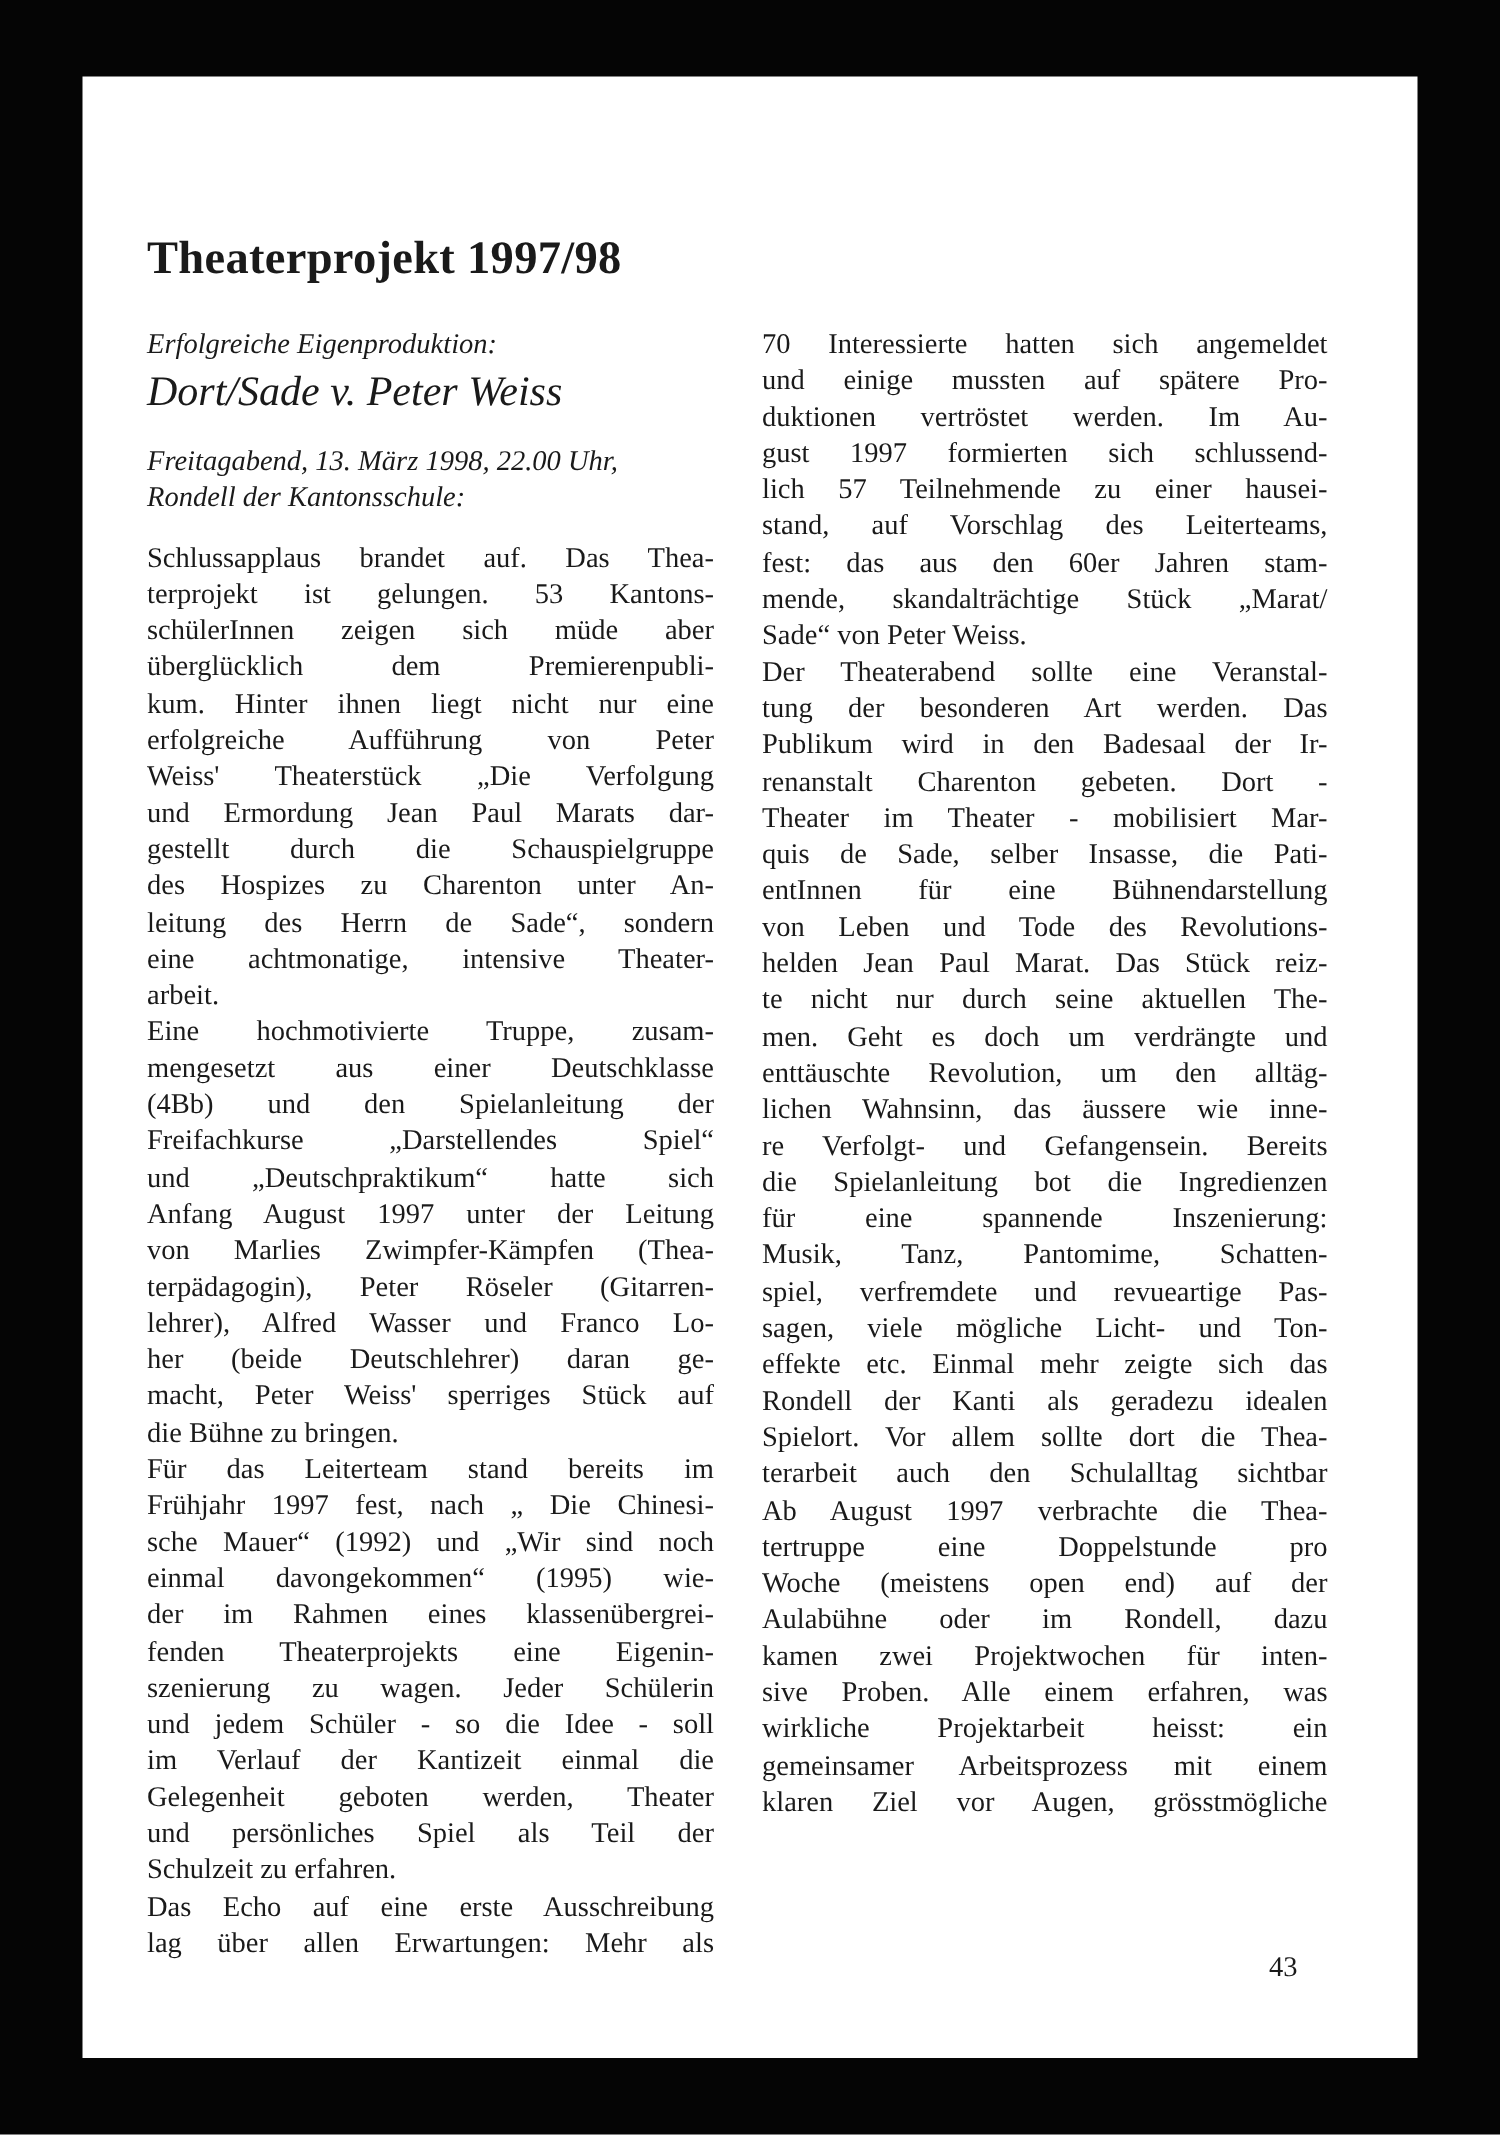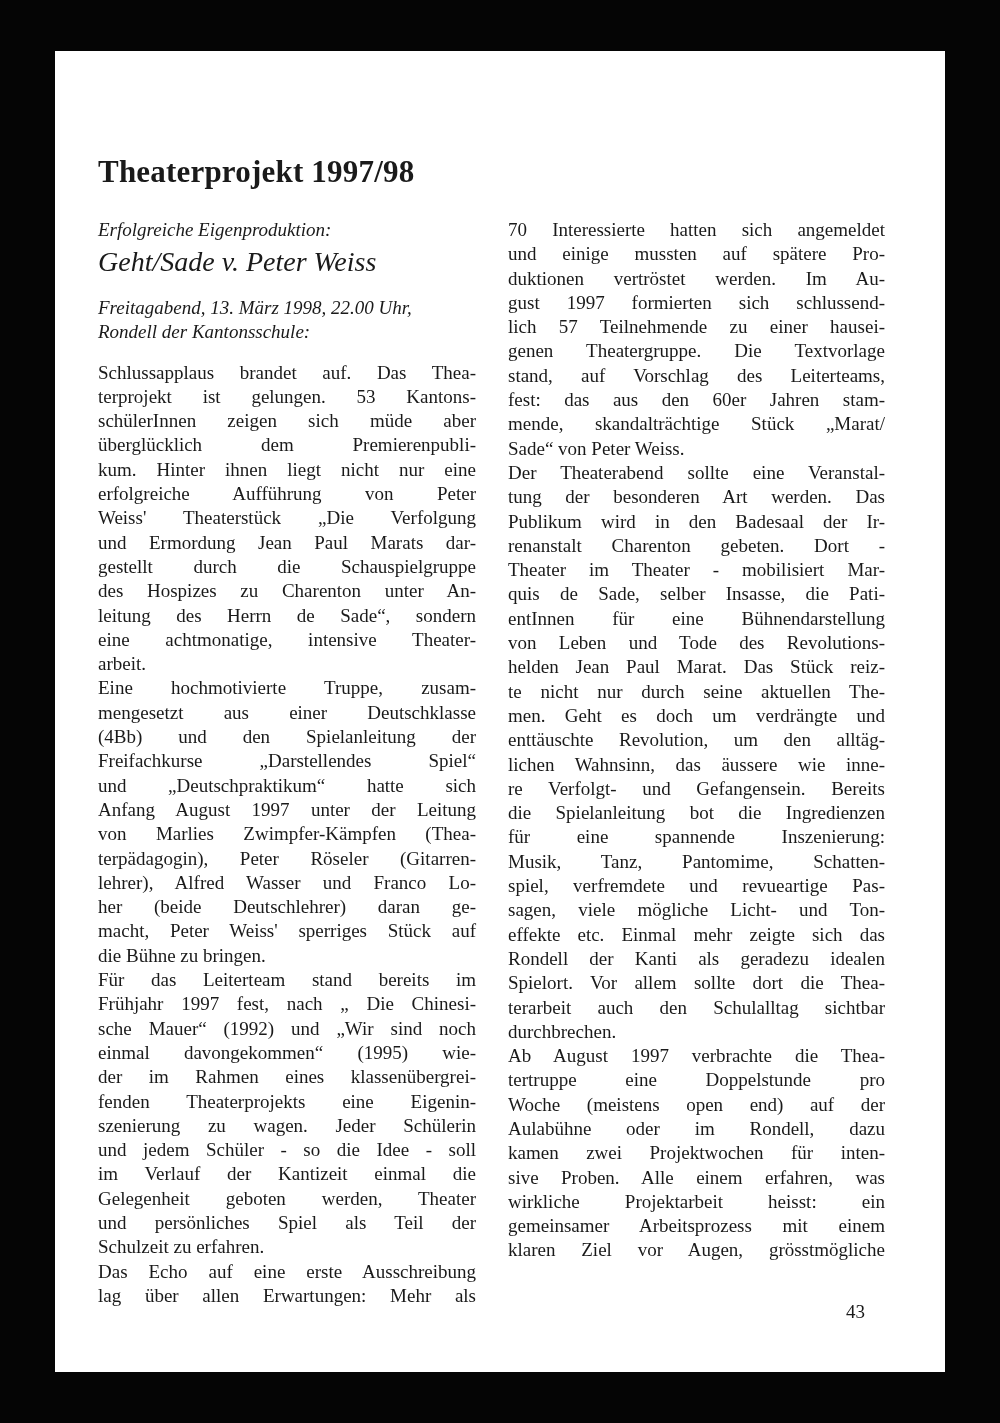--- a/index.html
+++ b/index.html
@@ -33,21 +33,21 @@
 </style>
 </head>
 <body>
 
 <div class="page"></div>
 
 <h1 class="title">Theaterprojekt 1997/98</h1>
 
 <div class="col left">
   <p class="subhead">Erfolgreiche Eigenproduktion:</p>
-  <p class="work">Geht/Sade  v. Peter Weiss</p>
+  <p class="work">Dort/Sade  v. Peter Weiss</p>
   <div class="meta">
     <span class="line last">Freitagabend, 13. März 1998, 22.00 Uhr,</span>
     <span class="line last">Rondell der Kantonsschule:</span>
   </div>
   <div id="left-paras">
       <p class="para">
         <span class="line">Schlussapplaus brandet auf. Das Thea-</span>
         <span class="line">terprojekt ist gelungen. 53 Kantons-</span>
         <span class="line">schülerInnen zeigen sich müde aber</span>
         <span class="line">überglücklich dem Premierenpubli-</span>
@@ -97,21 +97,20 @@
 </div>
 
 <div class="col right">
   <div id="right-paras">
       <p class="para">
         <span class="line">70 Interessierte hatten sich angemeldet</span>
         <span class="line">und einige mussten auf spätere Pro-</span>
         <span class="line">duktionen vertröstet werden. Im Au-</span>
         <span class="line">gust 1997 formierten sich schlussend-</span>
         <span class="line">lich 57 Teilnehmende zu einer hausei-</span>
-        <span class="line">genen Theatergruppe. Die Textvorlage</span>
         <span class="line">stand, auf Vorschlag des Leiterteams,</span>
         <span class="line">fest: das aus den 60er Jahren stam-</span>
         <span class="line">mende, skandalträchtige Stück „Marat/</span>
         <span class="line last">Sade“ von Peter Weiss.</span>
       </p>
       <p class="para">
         <span class="line">Der Theaterabend sollte eine Veranstal-</span>
         <span class="line">tung der besonderen Art werden. Das</span>
         <span class="line">Publikum wird in den Badesaal der Ir-</span>
         <span class="line">renanstalt Charenton gebeten. Dort -</span>
@@ -127,21 +126,20 @@
         <span class="line">re Verfolgt- und Gefangensein. Bereits</span>
         <span class="line">die Spielanleitung bot die Ingredienzen</span>
         <span class="line">für eine spannende Inszenierung:</span>
         <span class="line">Musik, Tanz, Pantomime, Schatten-</span>
         <span class="line">spiel, verfremdete und revueartige Pas-</span>
         <span class="line">sagen, viele mögliche Licht- und Ton-</span>
         <span class="line">effekte etc. Einmal mehr zeigte sich das</span>
         <span class="line">Rondell der Kanti als geradezu idealen</span>
         <span class="line">Spielort. Vor allem sollte dort die Thea-</span>
         <span class="line">terarbeit auch den Schulalltag sichtbar</span>
-        <span class="line last">durchbrechen.</span>
       </p>
       <p class="para">
         <span class="line">Ab August 1997 verbrachte die Thea-</span>
         <span class="line">tertruppe eine Doppelstunde pro</span>
         <span class="line">Woche (meistens open end) auf der</span>
         <span class="line">Aulabühne oder im Rondell, dazu</span>
         <span class="line">kamen zwei Projektwochen für inten-</span>
         <span class="line">sive Proben. Alle einem erfahren, was</span>
         <span class="line">wirkliche Projektarbeit heisst: ein</span>
         <span class="line">gemeinsamer Arbeitsprozess mit einem</span>

